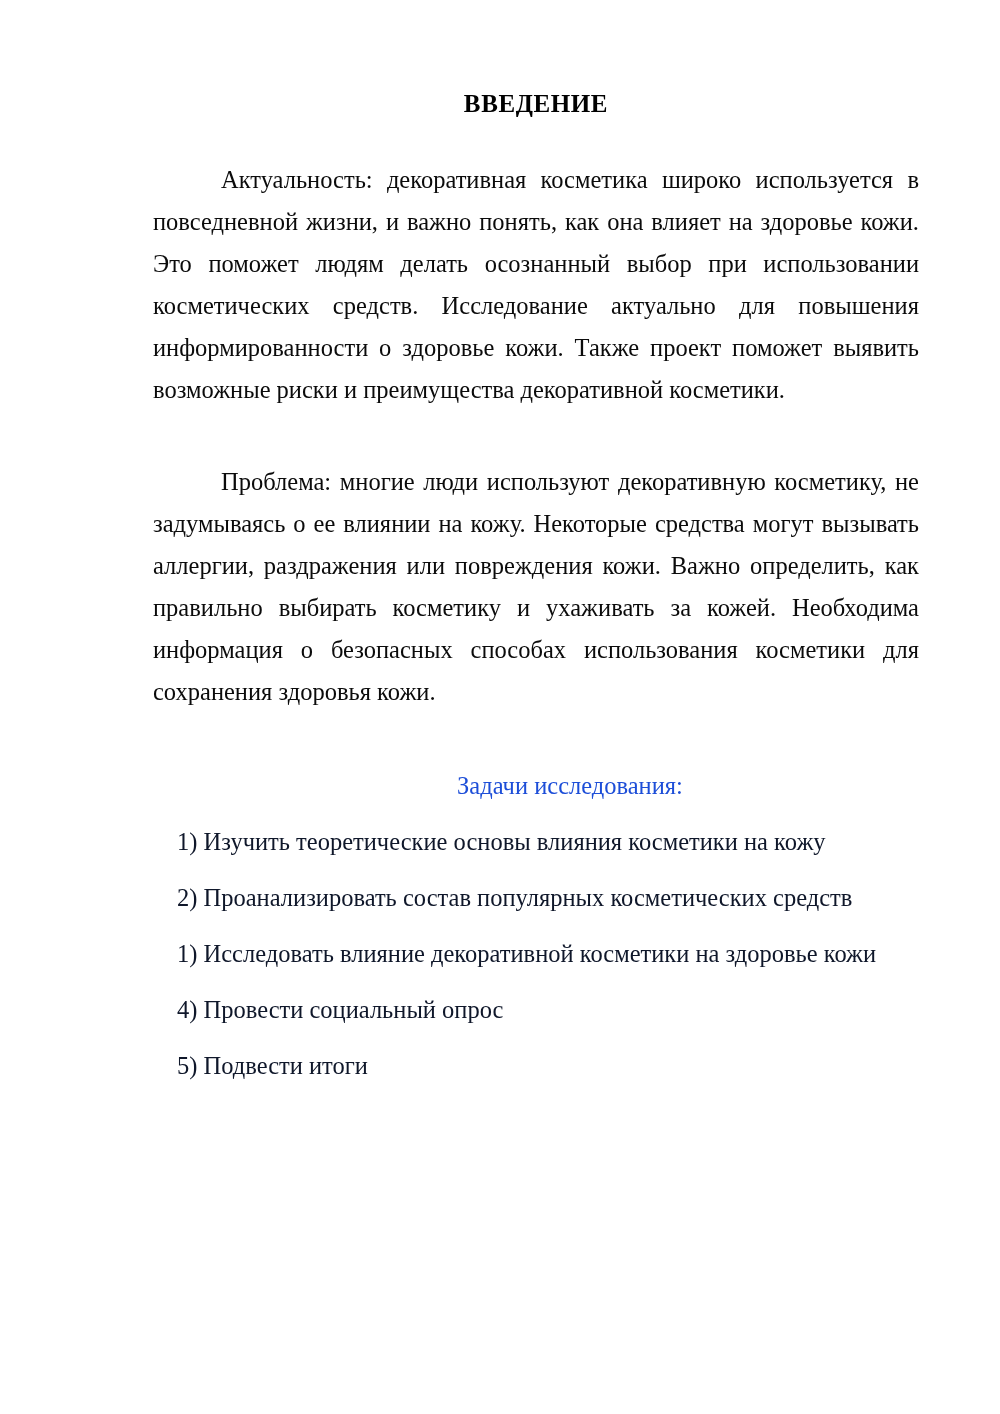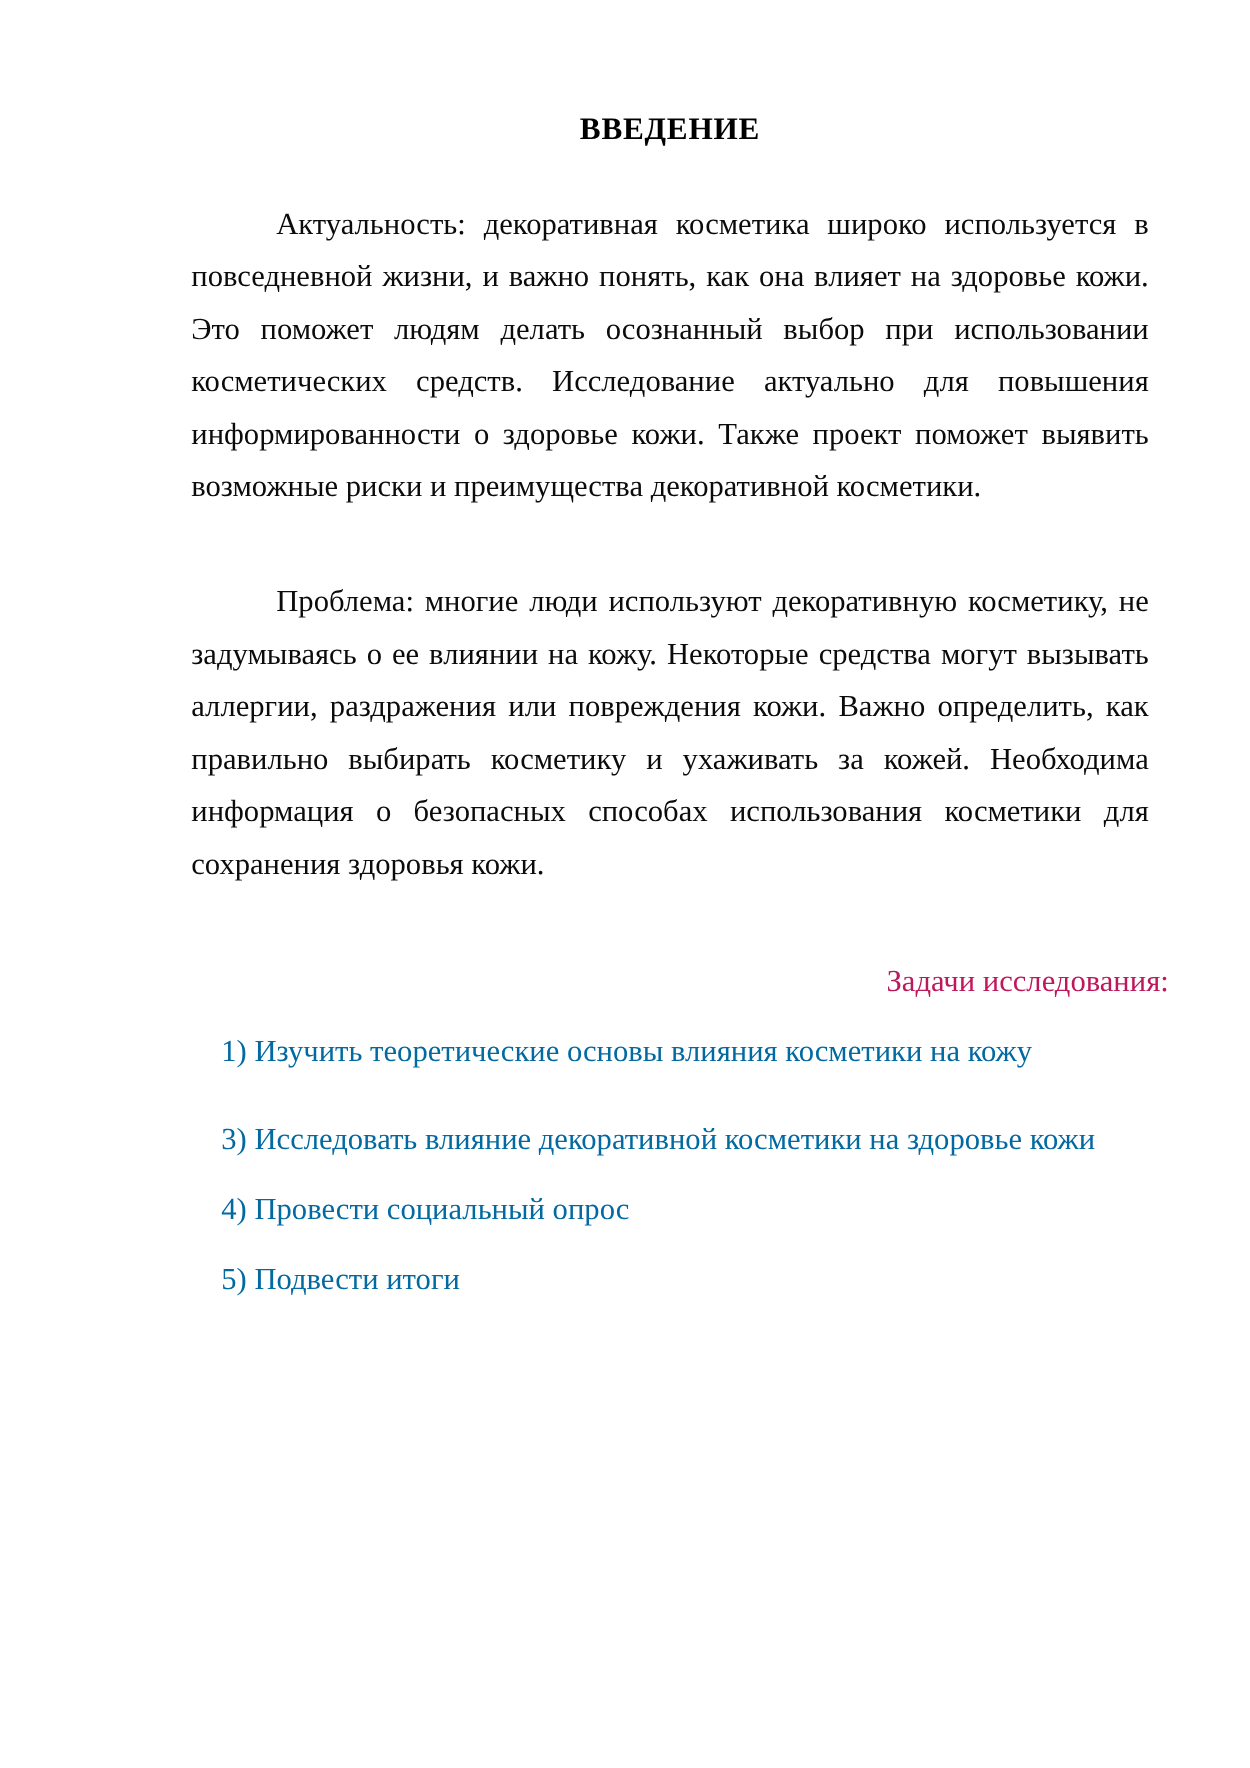--- a/index.html
+++ b/index.html
@@ -58,33 +58,33 @@
 
   .gap-para {
     height: 18px;
   }
 
   
   .para-single {
     margin: 0;
     font-size: 24.5px;
     line-height: 42px;
-    text-align: right;
+    text-align: center;
     text-indent: 68px;
-    color: #be185d;
+    color: #1d4ed8;
   }
 
   
   .list-line {
     margin: 0;
     font-size: 24.5px;
     line-height: 42px;
     text-align: left;
     text-indent: 40px;
-    color: #0369a1;
+    color: #0f172a;
   }
 
   .list-block {
     margin: 0;
   }
 
   .spacer-sm { height: 14px; }
 
   
   .page-number {
@@ -122,22 +122,23 @@
 
     <div class="gap-para"></div>
 
     <p class="para-single">Задачи исследования:</p>
 
     <div class="spacer-sm"></div>
 
     <div class="list-block">
       <p class="list-line">1) Изучить теоретические основы влияния косметики на кожу</p>
       <div class="spacer-sm"></div>
+      <p class="list-line">2) Проанализировать состав популярных косметических средств</p>
       <div class="spacer-sm"></div>
-      <p class="list-line">3) Исследовать влияние декоративной косметики на здоровье кожи</p>
+      <p class="list-line">1) Исследовать влияние декоративной косметики на здоровье кожи</p>
       <div class="spacer-sm"></div>
       <p class="list-line">4) Провести социальный опрос</p>
       <div class="spacer-sm"></div>
       <p class="list-line">5) Подвести итоги</p>
     </div>
 
     <div class="spacer-sm"></div>
 
 
     <div class="spacer-sm"></div>

